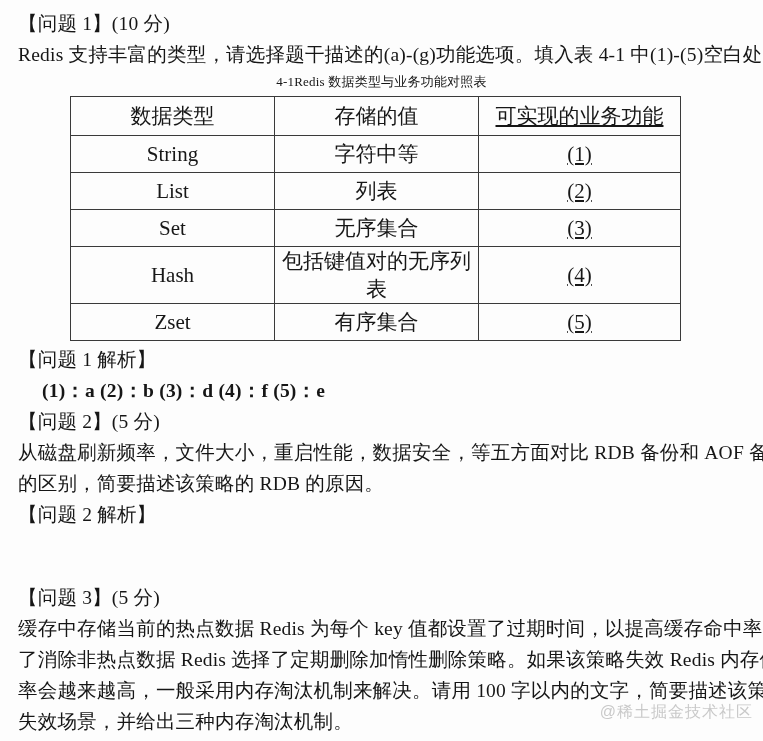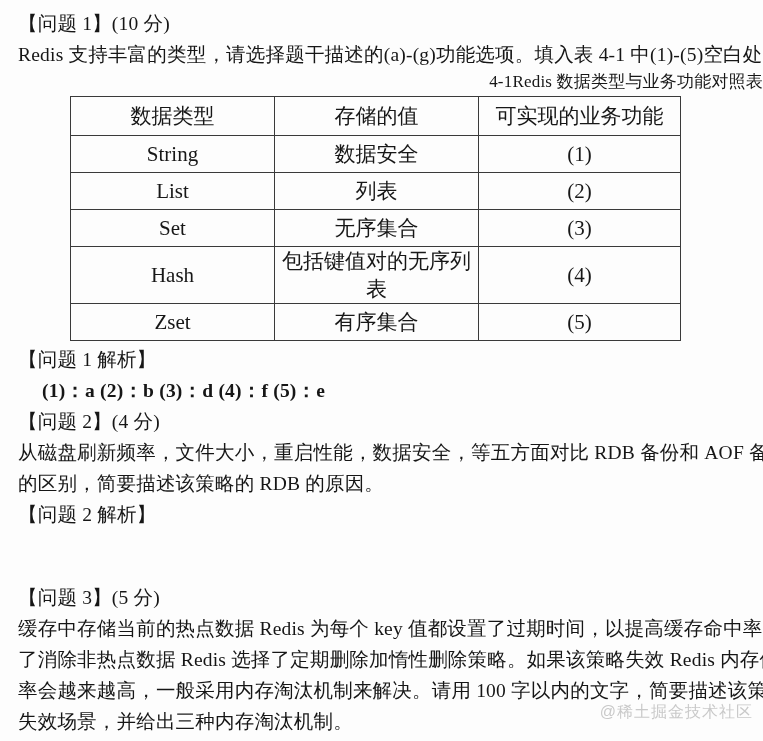--- a/index.html
+++ b/index.html
@@ -39,22 +39,22 @@
   .body-line {
     padding-left: 18px;
   }
 
   .ans-line {
     padding-left: 42px;
     font-weight: bold;
   }
 
   .center-line {
-    text-align: right;
-    font-size: 17px;
+    text-align: center;
+    font-size: 13px;
     line-height: 24px;
   }
 
   .blank-gap-2 {
     height: 52px;
   }
   .gap-small {
     height: 3px;
   }
 
@@ -73,21 +73,21 @@
     border: 1.2px solid #3a3a3a;
     text-align: center;
     vertical-align: middle;
     height: 36px;
     font-size: 21px;
     color: #171717;
     padding: 0 4px;
   }
   table.redis-table td.c0 { width: 195px; }
   table.redis-table td.c1 { width: 195px; }
-  table.redis-table td.c2 { width: 193px; }
+  table.redis-table td.c2 { width: 193px; text-decoration: underline; }
   table.redis-table tr.hdr td { height: 38px; }
 
   .watermark {
     position: absolute;
     right: 10px;
     top: 702px;
     font-size: 16px;
     color: #c9c9c9;
     letter-spacing: 1px;
     font-family: "Liberation Sans", "DejaVu Sans", sans-serif;
@@ -113,21 +113,21 @@
   <div class="tbl-wrap">
     <table class="redis-table">
       <tbody>
         <tr class="hdr">
           <td class="c0">数据类型</td>
           <td class="c1">存储的值</td>
           <td class="c2">可实现的业务功能</td>
         </tr>
         <tr>
           <td class="c0">String</td>
-          <td class="c1">数据安全</td>
+          <td class="c1">字符中等</td>
           <td class="c2">(1)</td>
         </tr>
         <tr>
           <td class="c0">List</td>
           <td class="c1">列表</td>
           <td class="c2">(2)</td>
         </tr>
         <tr>
           <td class="c0">Set</td>
           <td class="c1">无序集合</td>
@@ -145,21 +145,21 @@
         </tr>
       </tbody>
     </table>
   </div>
 
   <div class="gap-small"></div>
 
   <div class="line head-line">【问题 1 解析】</div>
   <div class="line ans-line">(1)：a    (2)：b    (3)：d    (4)：f    (5)：e</div>
 
-  <div class="line head-line">【问题 2】(4 分)</div>
+  <div class="line head-line">【问题 2】(5 分)</div>
   <div class="line body-line">从磁盘刷新频率，文件大小，重启性能，数据安全，等五方面对比 RDB 备份和 AOF 备份</div>
   <div class="line body-line">的区别，简要描述该策略的 RDB 的原因。</div>
   <div class="line head-line">【问题 2 解析】</div>
 
   <div class="blank-gap-2"></div>
 
   <div class="line head-line">【问题 3】(5 分)</div>
   <div class="line body-line">缓存中存储当前的热点数据 Redis 为每个 key 值都设置了过期时间，以提高缓存命中率，为</div>
   <div class="line body-line">了消除非热点数据 Redis 选择了定期删除加惰性删除策略。如果该策略失效 Redis 内存使用</div>
   <div class="line body-line">率会越来越高，一般采用内存淘汰机制来解决。请用 100 字以内的文字，简要描述该策略的</div>

